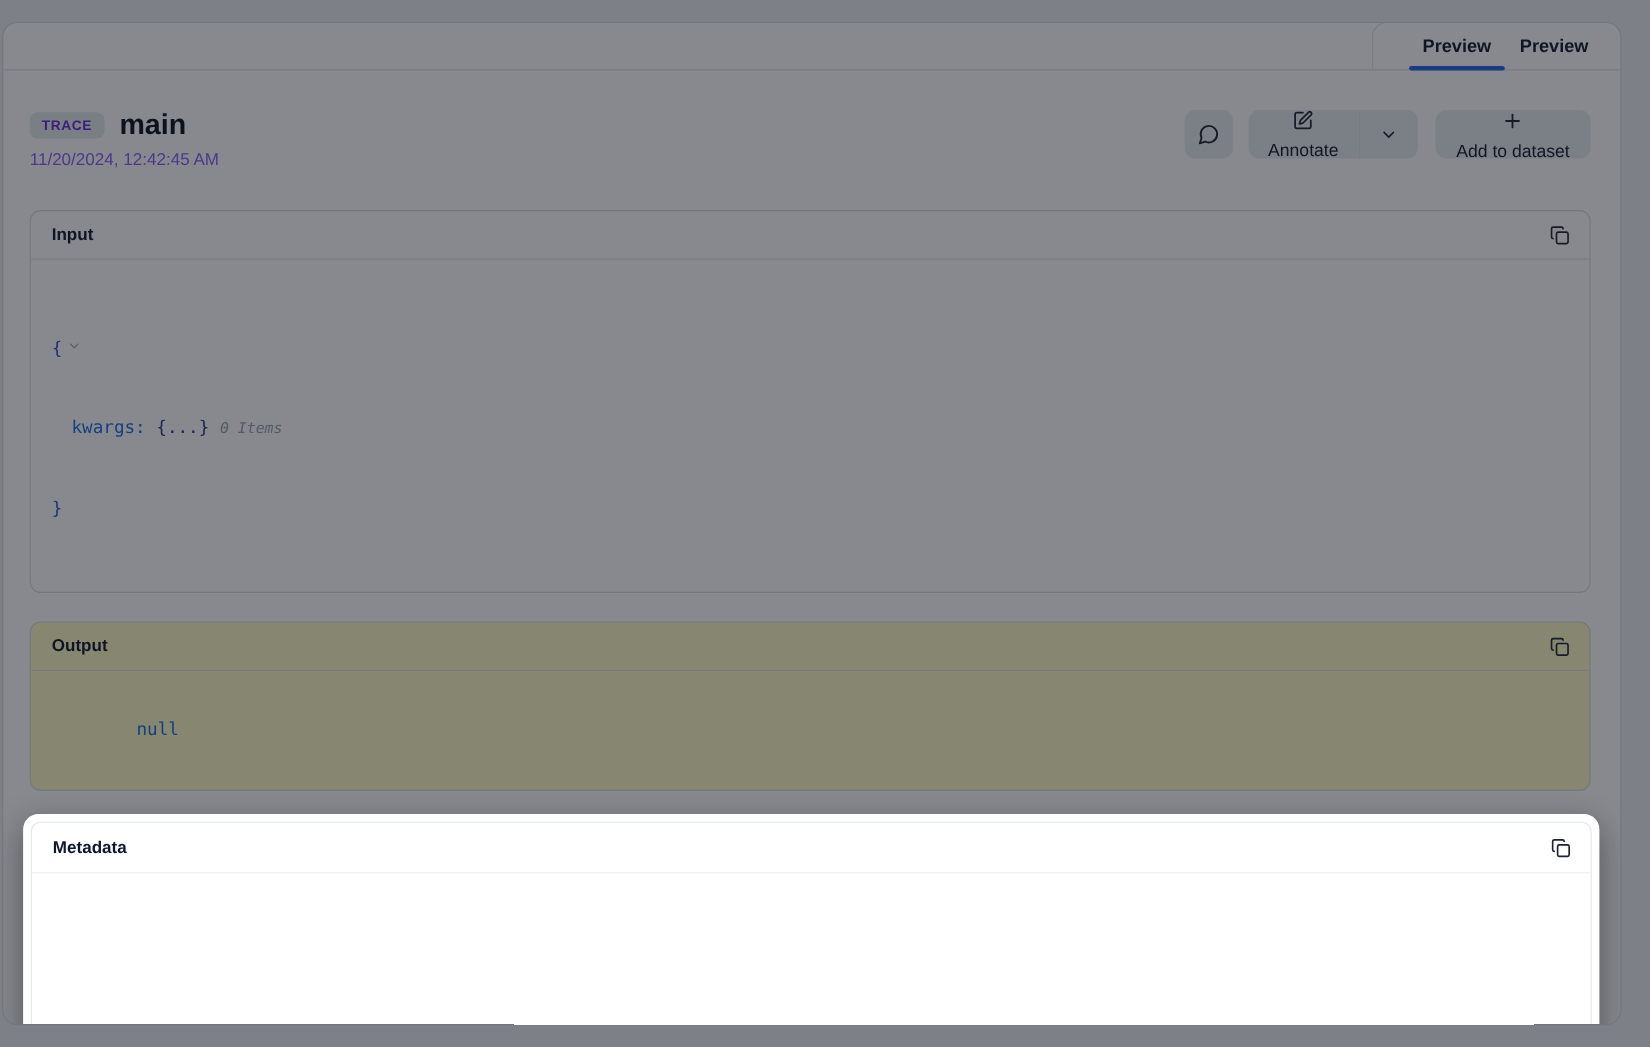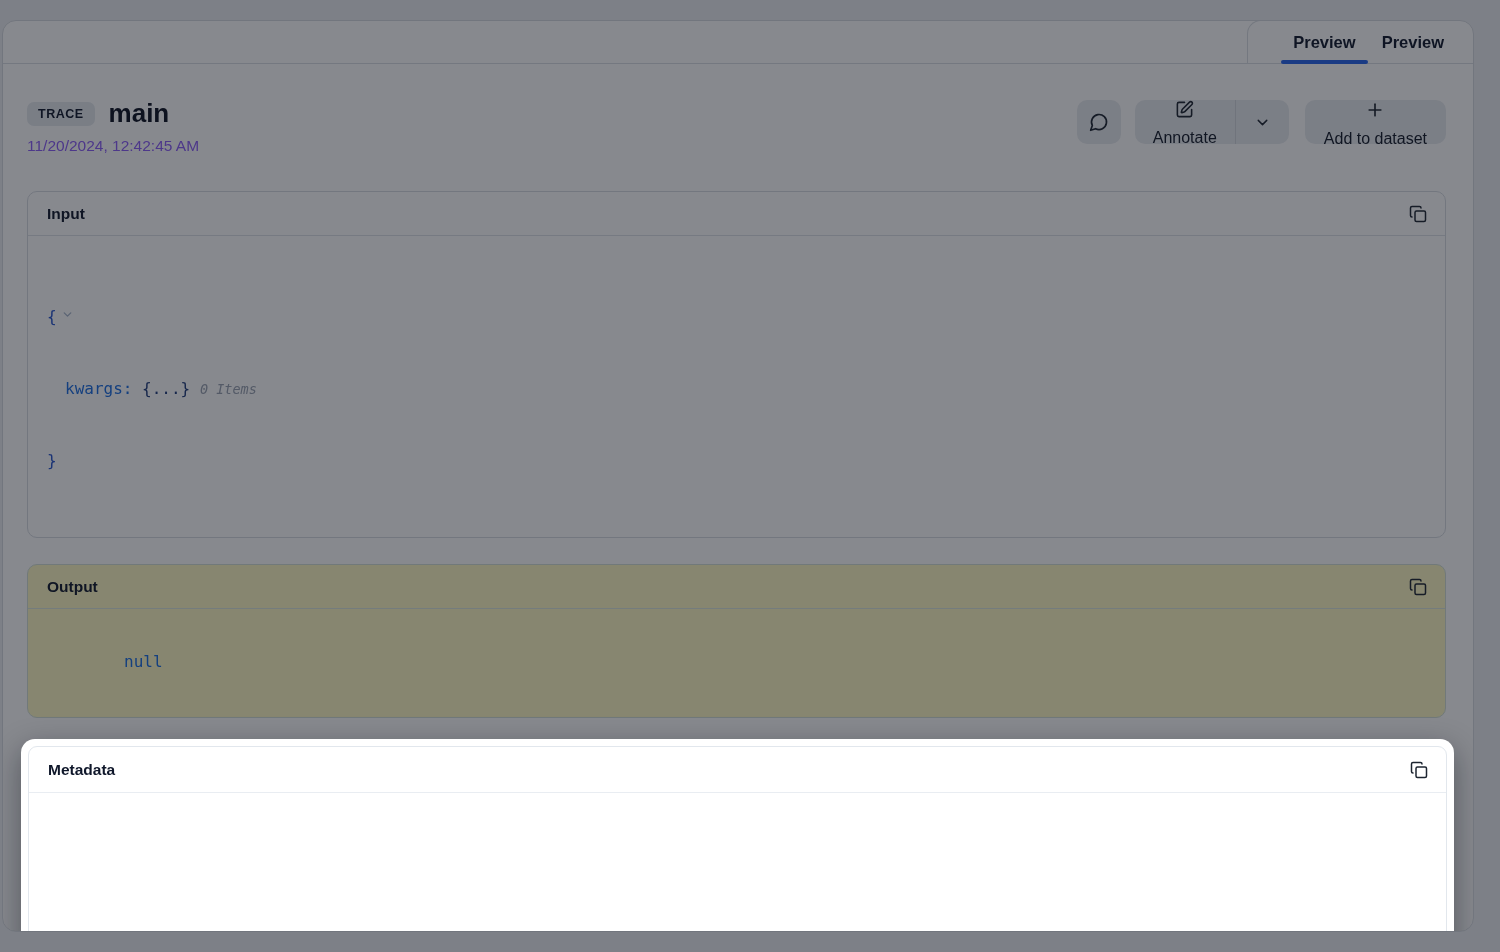--- a/index.html
+++ b/index.html
@@ -42,21 +42,21 @@
     height: 4px; background: #2563eb; border-radius: 2px;
   }
   
   .content { padding: 0 27px 0 24px; }
   .trace-header {
     display: flex; justify-content: space-between; align-items: flex-start;
     margin: 34px 0 36px;
   }
   .title-row { display: flex; align-items: center; gap: 14px; }
   .badge {
-    background: #e4e8ed; color: #0f172a;
+    background: #e4e8ed; color: #6d28d9;
     font-size: 12.5px; font-weight: 600; letter-spacing: .04em;
     padding: 5px 11px; border-radius: 7px;
   }
   .trace-title { font-size: 26px; font-weight: 700; color: #0b1020; }
   .timestamp { margin-top: 8px; color: #8b5cf6; font-size: 15.5px; }
   .actions { display: flex; gap: 12px; align-items: center; margin-top: 2px; }
   .btn {
     height: 44px; background: #e7eaee; border: none; border-radius: 10px;
     display: flex; align-items: center; gap: 10px;
     font-size: 16px; font-weight: 500; color: #111827;

